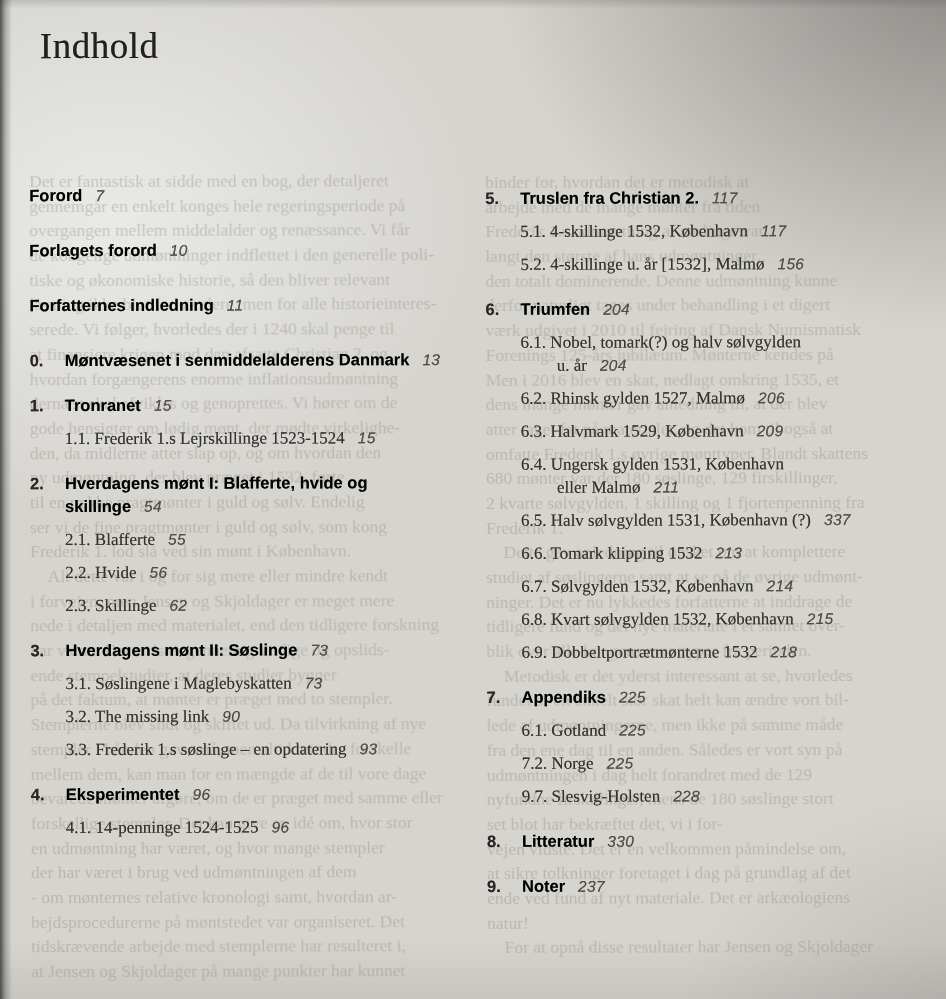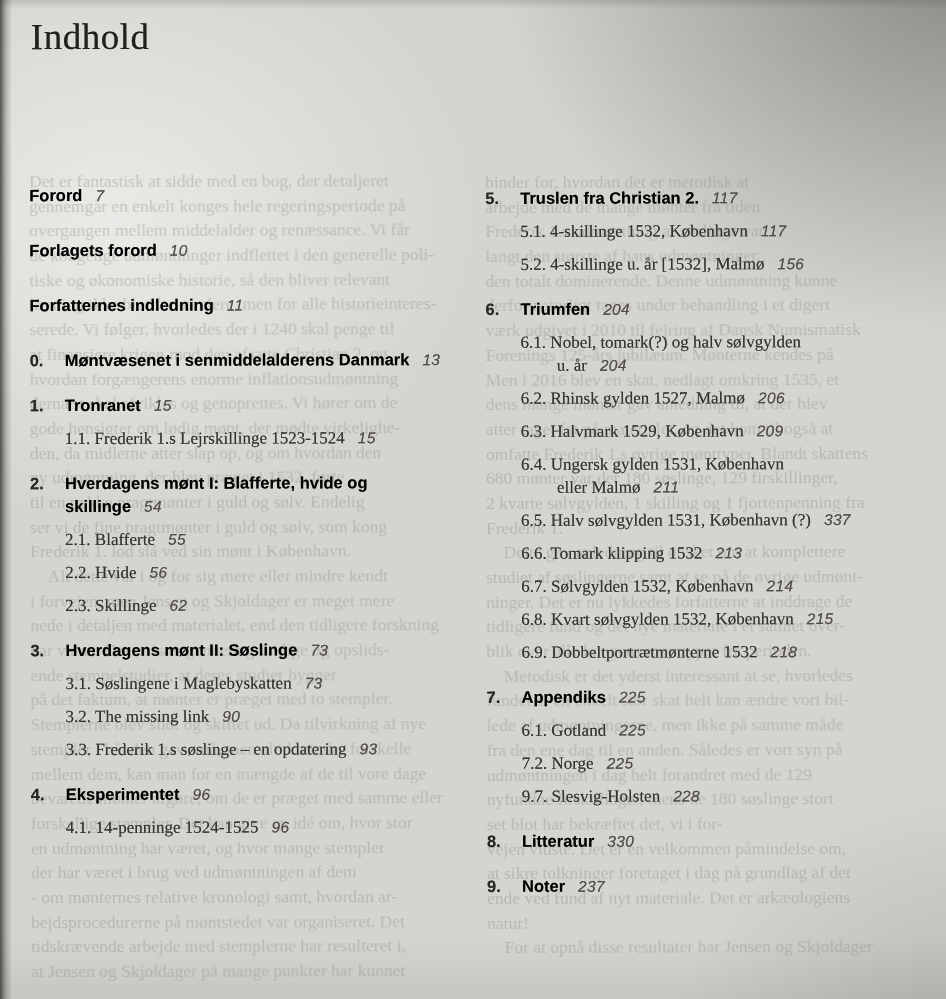--- a/index.html
+++ b/index.html
@@ -14,21 +14,21 @@
       linear-gradient(to top, rgba(92,90,86,0.12), rgba(92,90,86,0) 60px),
       #d5d4cf;}
   .edge-left{position:absolute;left:0;top:0;bottom:0;width:12px;
       background:linear-gradient(to right, rgba(28,28,26,0.72), rgba(28,28,26,0.26) 45%, rgba(28,28,26,0) 100%);}
   .content{position:absolute;inset:0;transform:rotate(-0.15deg);transform-origin:50% 50%;}
   .ghost{position:absolute;z-index:1;color:#8f8d80;opacity:0.40;filter:blur(0.7px);
       font:400 17.5px/24.7px "Liberation Serif",serif;}
   .ghost-line{height:24.7px;white-space:pre;overflow:hidden;}
   #ghost-left{left:30px;top:168px;width:437px;}
   #ghost-right{left:486px;top:170px;width:452px;}
-  .title{position:absolute;z-index:2;left:28px;top:10px;margin:4px;
+  .title{position:absolute;z-index:2;left:28px;top:10px;margin:13px;
       font:400 37px/1.2 "Liberation Serif",serif;color:#21201d;letter-spacing:0.5px;
       text-shadow:0 0 0.5px rgba(33,32,29,0.6);}
   .col{position:absolute;z-index:2;text-shadow:0 0 0.4px rgba(40,39,35,0.55);}
   .col-left{left:30px;top:183px;width:437px;}
   .col-right{left:486px;top:187px;width:452px;}
   .fm{margin-bottom:32px;}
   .hl{font:700 16.5px/23px "Liberation Sans",sans-serif;color:#000000;white-space:pre-line;}
   .row{display:flex;margin-bottom:10px;}
   .num{flex:0 0 35px;font:700 16.5px/23px "Liberation Sans",sans-serif;color:#272622;}
   .body{flex:1;white-space:pre-line;}

